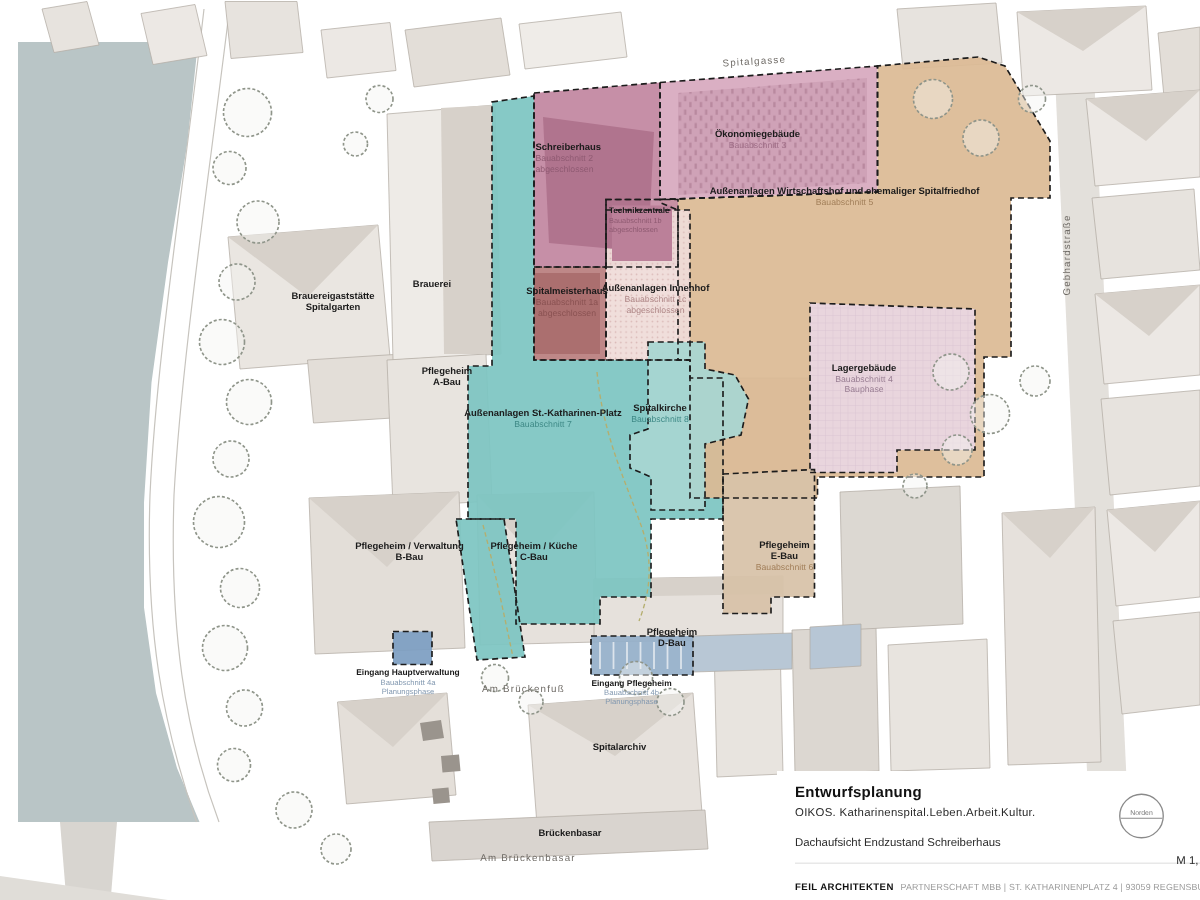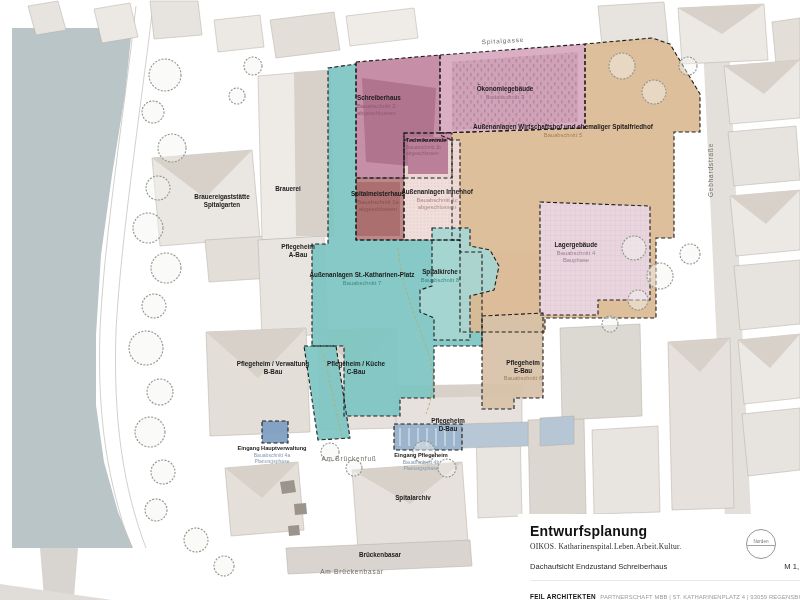--- a/index.html
+++ b/index.html
@@ -6,24 +6,24 @@
   .stage{position:relative;width:800px;height:600px;background:#ffffff;overflow:hidden;
          font-family:"Liberation Sans",sans-serif;}
   #plan{position:absolute;left:0;top:0;}
   #plan text{font-family:"Liberation Sans",sans-serif;}
   .zt{font-weight:700;fill:#1b1b1b;}
   .bl{font-weight:700;fill:#1b1b1b;}
   .st{fill:#6f6b66;letter-spacing:.8px;}
 
   .titleblock{position:absolute;left:518px;top:514px;width:282px;height:86px;background:#ffffff;
               padding:9px 0 0 12px;box-sizing:border-box;overflow:hidden;}
-  .tb-title{font-size:14px;font-weight:700;letter-spacing:.2px;color:#111;}
-  .tb-sub{font-size:7.6px;color:#2a2a2a;margin-top:3px;letter-spacing:.2px;font-family:Liberation Serif, serif;}
+  .tb-title{font-size:10px;font-weight:700;letter-spacing:.2px;color:#111;}
+  .tb-sub{font-size:7.6px;color:#2a2a2a;margin-top:3px;letter-spacing:.2px;}
   .tb-row2{margin-top:11px;font-size:7.6px;color:#2a2a2a;position:relative;padding-right:16px;}
-  .tb-scale{position:absolute;right:1px;top:0;font-size:7.6px;color:#2a2a2a;white-space:nowrap;}
+  .tb-scale{position:absolute;right:1px;top:12px;font-size:7.6px;color:#2a2a2a;white-space:nowrap;}
   .tb-firmrow{margin-top:9px;white-space:nowrap;overflow:hidden;border-top:1px solid #e8e8e8;padding-top:4px;}
   .tb-firm{font-weight:700;color:#111;font-size:6.4px;letter-spacing:.3px;}
   .tb-details{color:#9b9b9b;font-size:5.9px;letter-spacing:.1px;}
   .north{position:absolute;right:22px;top:12px;}
 </style>
 </head>
 <body>
 
 <div class="stage">
   <svg id="plan" width="800" height="600" viewBox="0 0 800 600">

